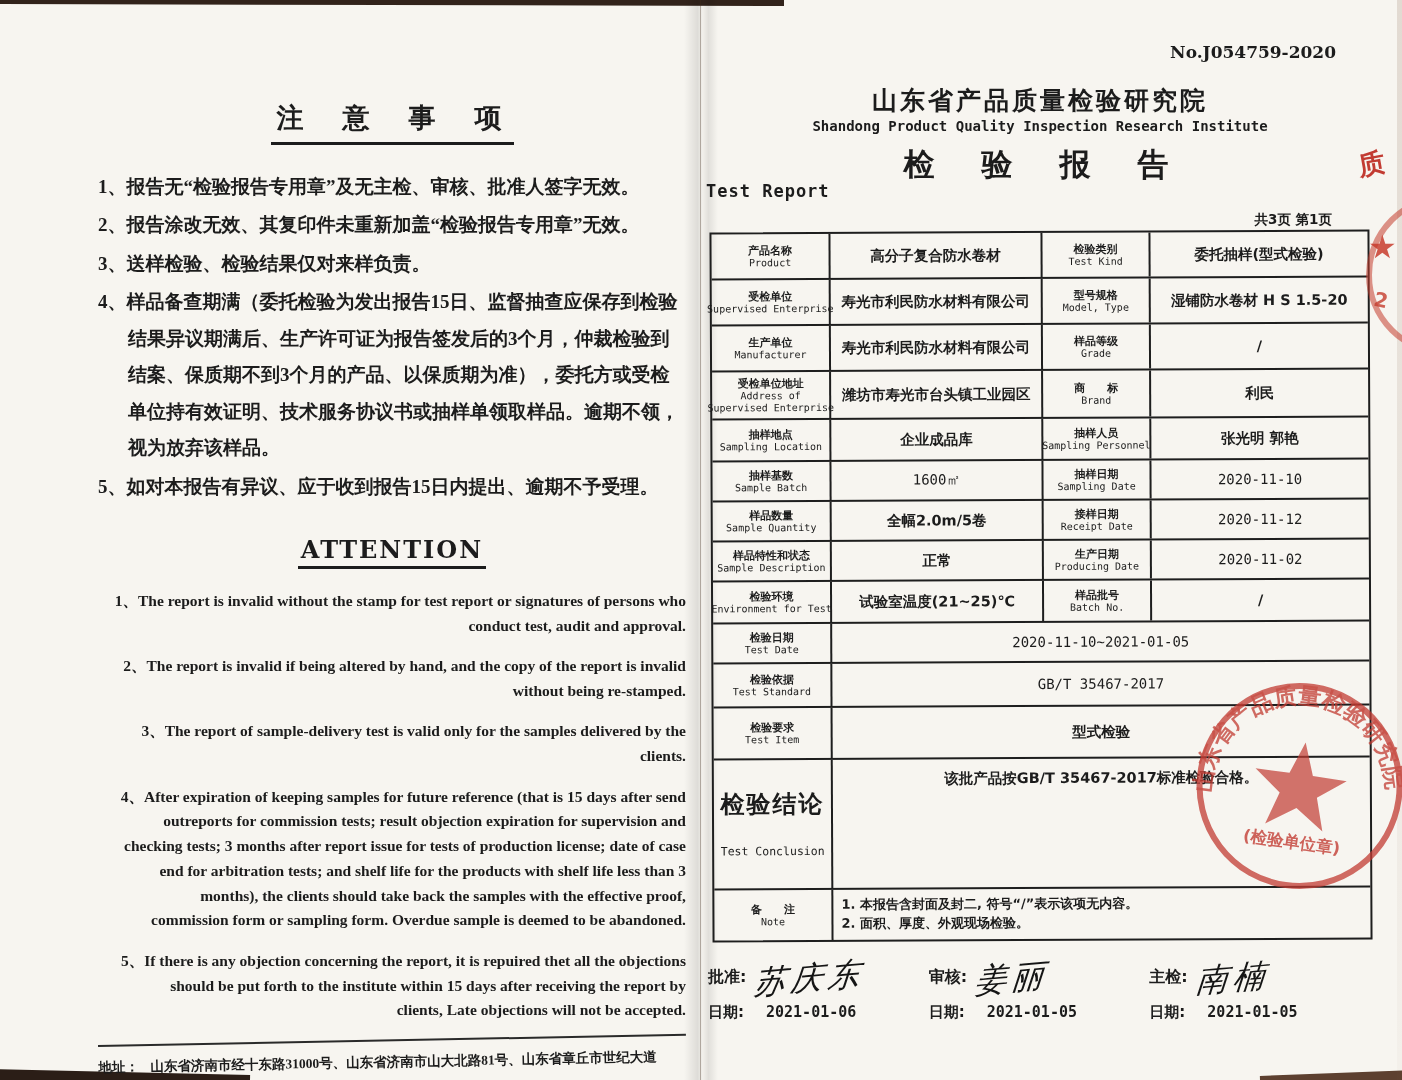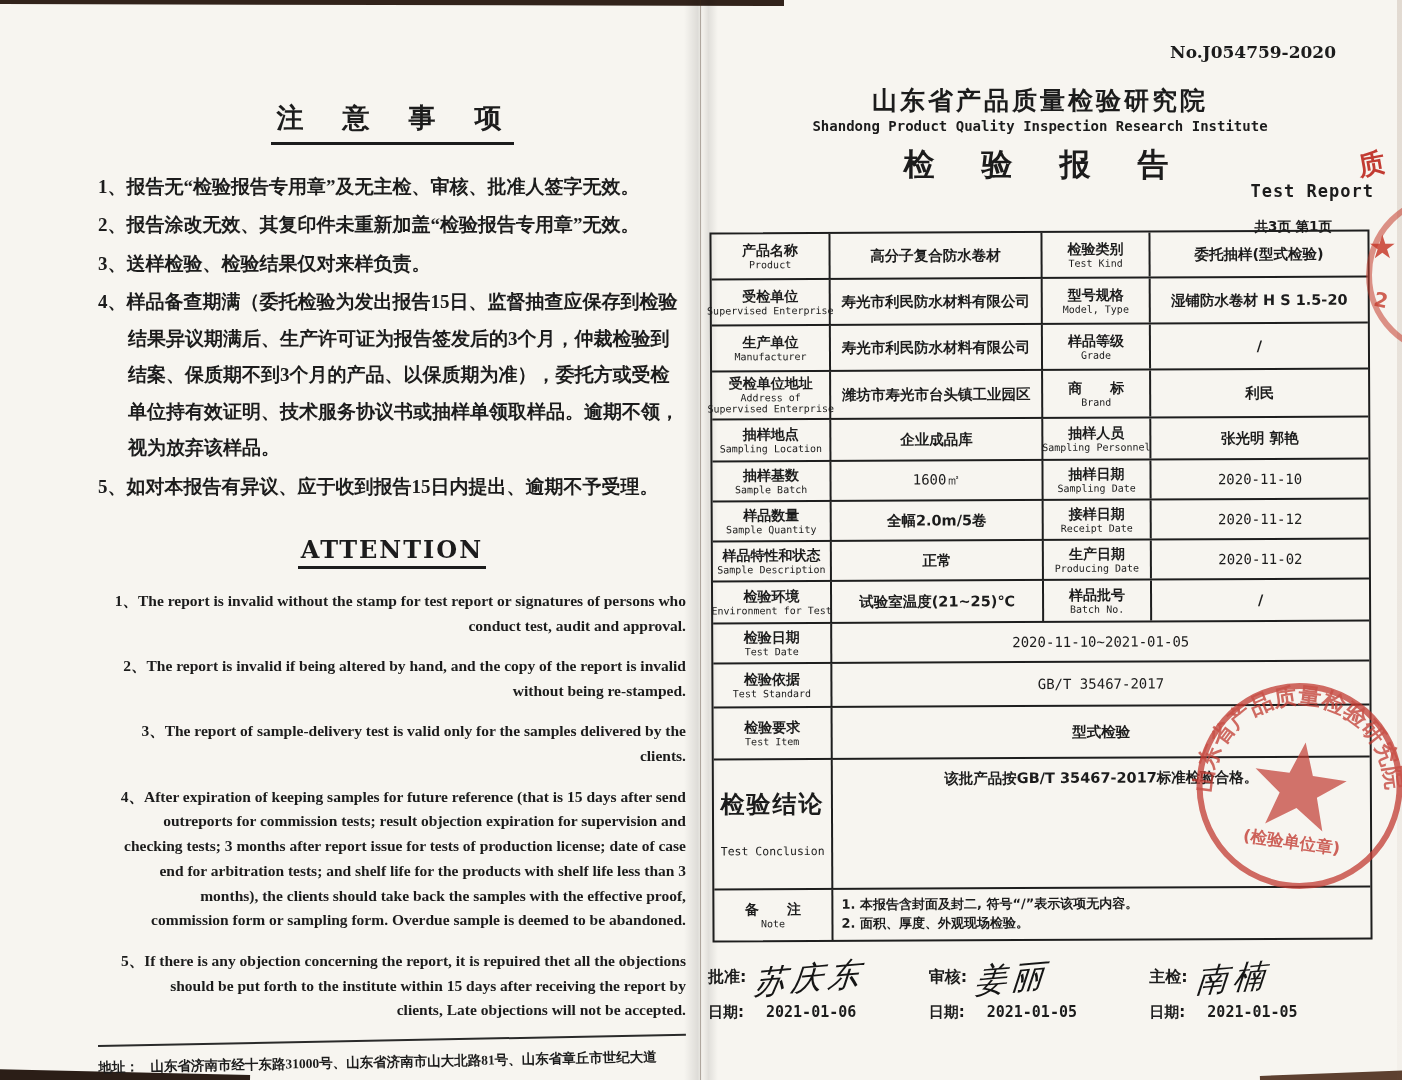--- a/index.html
+++ b/index.html
@@ -32,32 +32,32 @@
 
   
   .right-page{position:absolute;left:706px;top:0;width:668px;height:1080px;}
   .report-no{position:absolute;top:42px;right:38px;font-size:17px;font-weight:bold;font-family:"DejaVu Serif",serif;}
   .inst-cn{position:absolute;top:84px;width:100%;text-align:center;font-size:25px;font-weight:bold;
            letter-spacing:3px;font-family:"DejaVu Sans",sans-serif;}
   .inst-en{position:absolute;top:118px;width:100%;text-align:center;font-size:14px;font-weight:bold;
            font-family:"DejaVu Sans Mono",monospace;}
   .title-cn{position:absolute;top:144px;width:100%;text-align:center;font-size:31px;font-weight:bold;
             letter-spacing:8px;font-family:"DejaVu Sans",sans-serif;}
-  .title-en{position:absolute;top:181px;width:100%;text-align:right;font-size:17px;font-weight:bold;
+  .title-en{position:absolute;top:181px;width:100%;text-align:left;font-size:17px;font-weight:bold;
             font-family:"DejaVu Sans Mono",monospace;letter-spacing:1px;}
-  .page-ind{position:absolute;top:218px;right:42px;font-size:13.5px;font-weight:bold;font-family:"DejaVu Sans",sans-serif;}
+  .page-ind{position:absolute;top:211px;right:42px;font-size:13.5px;font-weight:bold;font-family:"DejaVu Sans",sans-serif;}
 
   .report-table{position:absolute;left:5px;top:231px;width:656px;border:2.5px solid #1e1e1e;transform:rotate(-.25deg);}
   .tr{display:grid;grid-template-columns:119px 212px 108px 1fr;border-bottom:2px solid #1e1e1e;}
   .tr.full{grid-template-columns:119px 1fr;}
   .tr:last-child{border-bottom:none;}
   .td{border-right:2px solid #1e1e1e;display:flex;flex-direction:column;align-items:center;justify-content:center;
       text-align:center;padding:2px 3px;min-width:0;}
   .td:last-child{border-right:none;}
-  .lbl-cn{font-family:"DejaVu Sans",sans-serif;font-weight:bold;font-size:14px;line-height:1.2;}
+  .lbl-cn{font-family:"DejaVu Sans",sans-serif;font-weight:bold;font-size:11px;line-height:1.2;}
   .lbl-en{font-family:"DejaVu Sans Mono",monospace;font-size:10px;white-space:pre;line-height:1.15;}
   .val{font-family:"DejaVu Sans",sans-serif;font-weight:bold;font-size:14.5px;}
   .val-mono{font-family:"DejaVu Sans Mono",monospace;font-weight:normal;font-size:14px;}
   .r0{height:44px;}.r1{height:44px;}.r2{height:44px;}.r3{height:46px;}.r4{height:40px;}
   .r5{height:38px;}.r6{height:38px;}.r7{height:38px;}.r8{height:40px;}
   .r9{height:38px;}.r10{height:42px;}.r11{height:50px;}
   .r12{height:128px;}.r13{height:50px;}
   .r12 .td-val{justify-content:flex-start;padding-top:10px;}
   .r12 .lbl-cn{font-size:24px;letter-spacing:2px;}
   .r12 .lbl-en{margin-top:26px;font-size:11.5px;}

